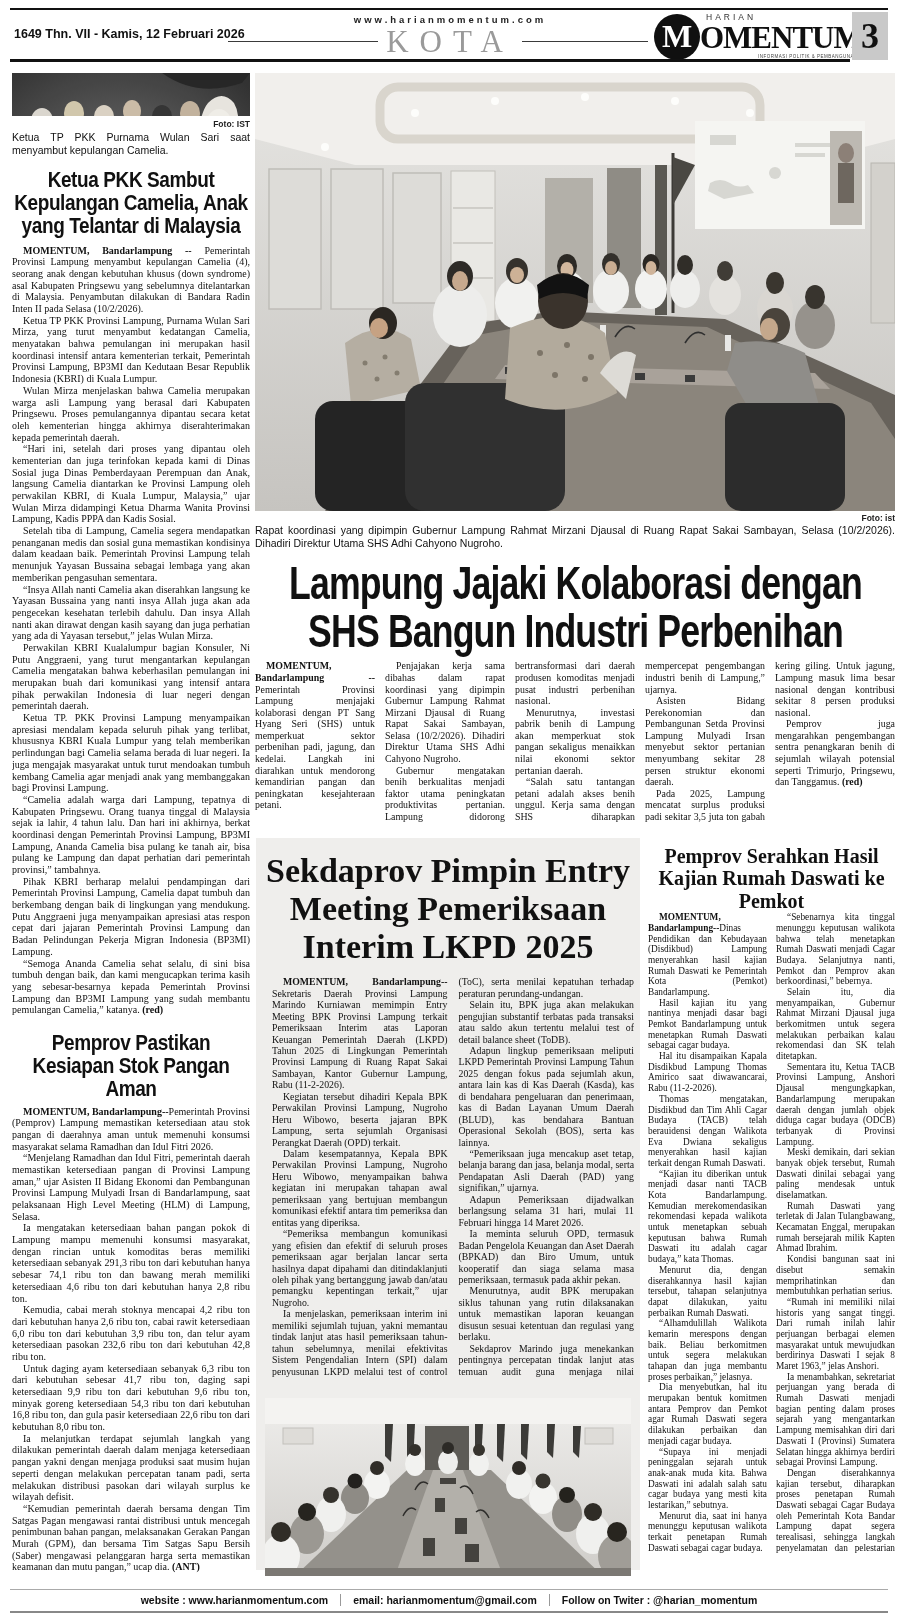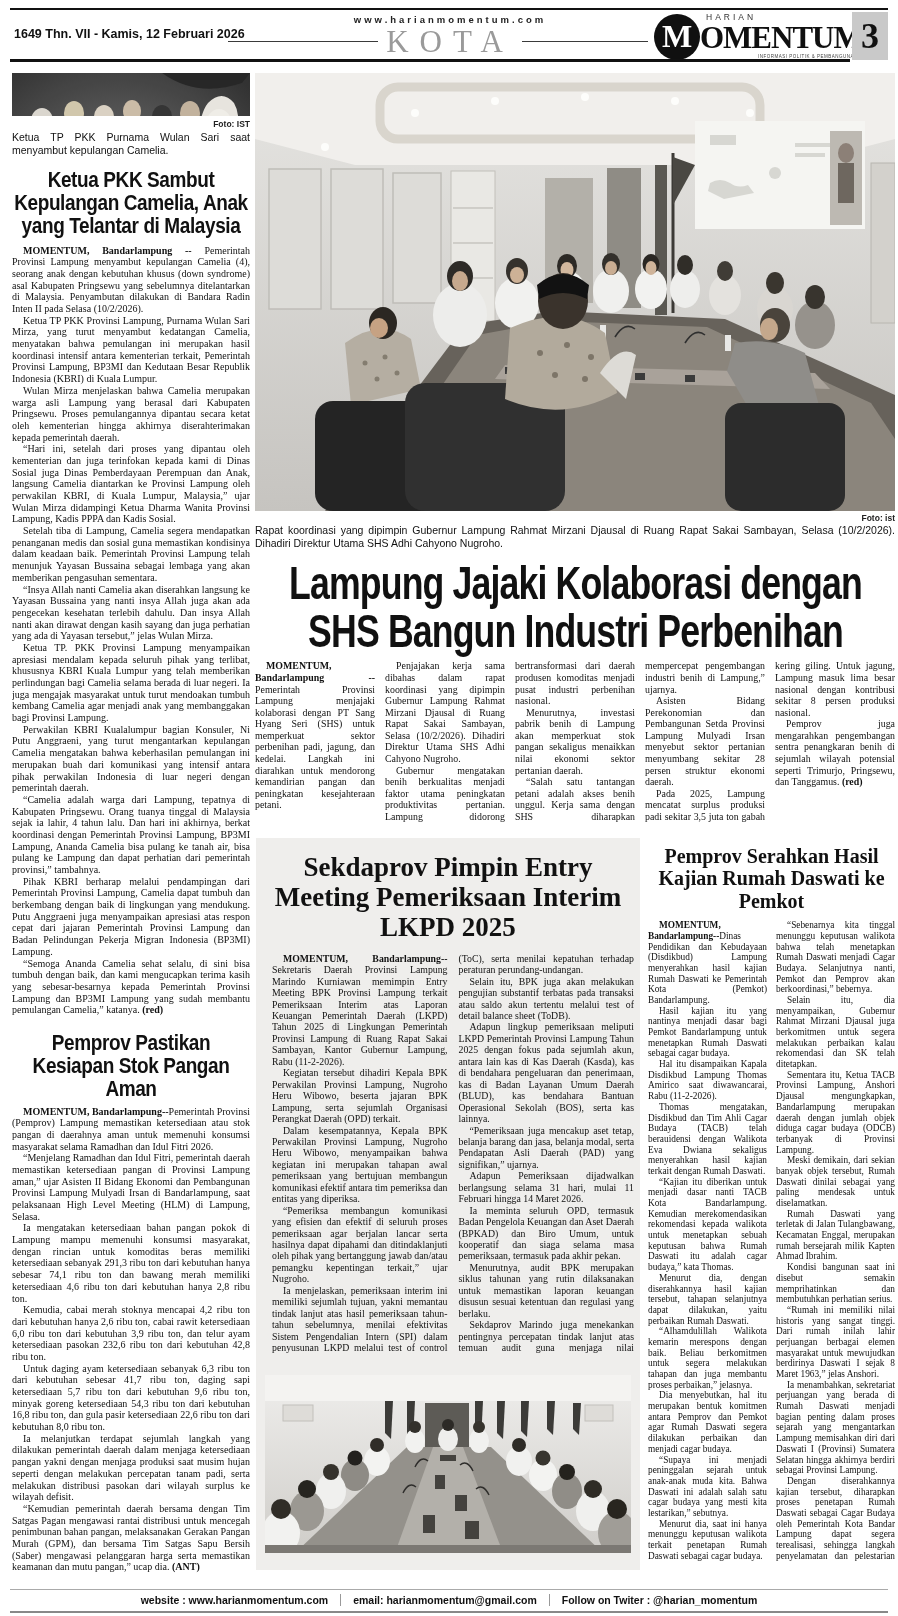--- a/index.html
+++ b/index.html
@@ -115,33 +115,33 @@
     <div class="credit" style="margin-top:3px;">Foto: IST</div>
     <div class="caption" style="margin-top:2px;">Ketua TP PKK Purnama Wulan Sari saat menyambut kepulangan Camelia.</div>
     <div class="headline-sans" style="font-size:19px;margin-top:12px;">Ketua PKK Sambut Kepulangan Camelia, Anak yang Telantar di Malaysia</div>
     <div class="body-text" style="margin-top:14px;">
         <p><b>MOMENTUM, Bandarlampung --</b> Pemerintah Provinsi Lampung menyambut kepulangan Camelia (4), seorang anak dengan kebutuhan khusus (down syndrome) asal Kabupaten Pringsewu yang sebelumnya ditelantarkan di Malaysia. Penyambutan dilakukan di Bandara Radin Inten II pada Selasa (10/2/2026).</p>
         <p>Ketua TP PKK Provinsi Lampung, Purnama Wulan Sari Mirza, yang turut menyambut kedatangan Camelia, menyatakan bahwa pemulangan ini merupakan hasil koordinasi intensif antara kementerian terkait, Pemerintah Provinsi Lampung, BP3MI dan Kedutaan Besar Republik Indonesia (KBRI) di Kuala Lumpur.</p>
         <p>Wulan Mirza menjelaskan bahwa Camelia merupakan warga asli Lampung yang berasal dari Kabupaten Pringsewu. Proses pemulangannya dipantau secara ketat oleh kementerian hingga akhirnya diserahterimakan kepada pemerintah daerah.</p>
         <p>“Hari ini, setelah dari proses yang dipantau oleh kementerian dan juga terinfokan kepada kami di Dinas Sosial juga Dinas Pemberdayaan Perempuan dan Anak, langsung Camelia diantarkan ke Provinsi Lampung oleh perwakilan KBRI, di Kuala Lumpur, Malaysia,” ujar Wulan Mirza didampingi Ketua Dharma Wanita Provinsi Lampung, Kadis PPPA dan Kadis Sosial.</p>
         <p>Setelah tiba di Lampung, Camelia segera mendapatkan penanganan medis dan sosial guna memastikan kondisinya dalam keadaan baik. Pemerintah Provinsi Lampung telah menunjuk Yayasan Bussaina sebagai lembaga yang akan memberikan pengasuhan sementara.</p>
         <p>“Insya Allah nanti Camelia akan diserahkan langsung ke Yayasan Bussaina yang nanti insya Allah juga akan ada pengecekan kesehatan terlebih dahulu. Dan insya Allah nanti akan dirawat dengan kasih sayang dan juga perhatian yang ada di Yayasan tersebut,” jelas Wulan Mirza.</p>
+        <p>Perwakilan KBRI Kualalumpur bagian Konsuler, Ni Putu Anggraeni, yang turut mengantarkan kepulangan Camelia mengatakan bahwa keberhasilan pemulangan ini merupakan buah dari komunikasi yang intensif antara pihak perwakilan Indonesia di luar negeri dengan pemerintah daerah.</p>
         <p>Ketua TP. PKK Provinsi Lampung menyampaikan apresiasi mendalam kepada seluruh pihak yang terlibat, khususnya KBRI Kuala Lumpur yang telah memberikan perlindungan bagi Camelia selama berada di luar negeri. Ia juga mengajak masyarakat untuk turut mendoakan tumbuh kembang Camelia agar menjadi anak yang membanggakan bagi Provinsi Lampung.</p>
-        <p>Perwakilan KBRI Kualalumpur bagian Konsuler, Ni Putu Anggraeni, yang turut mengantarkan kepulangan Camelia mengatakan bahwa keberhasilan pemulangan ini merupakan buah dari komunikasi yang intensif antara pihak perwakilan Indonesia di luar negeri dengan pemerintah daerah.</p>
         <p>“Camelia adalah warga dari Lampung, tepatnya di Kabupaten Pringsewu. Orang tuanya tinggal di Malaysia sejak ia lahir, 4 tahun lalu. Dan hari ini akhirnya, berkat koordinasi dengan Pemerintah Provinsi Lampung, BP3MI Lampung, Ananda Camelia bisa pulang ke tanah air, bisa pulang ke Lampung dan dapat perhatian dari pemerintah provinsi,” tambahnya.</p>
         <p>Pihak KBRI berharap melalui pendampingan dari Pemerintah Provinsi Lampung, Camelia dapat tumbuh dan berkembang dengan baik di lingkungan yang mendukung. Putu Anggraeni juga menyampaikan apresiasi atas respon cepat dari jajaran Pemerintah Provinsi Lampung dan Badan Pelindungan Pekerja Migran Indonesia (BP3MI) Lampung.</p>
         <p>“Semoga Ananda Camelia sehat selalu, di sini bisa tumbuh dengan baik, dan kami mengucapkan terima kasih yang sebesar-besarnya kepada Pemerintah Provinsi Lampung dan BP3MI Lampung yang sudah membantu pemulangan Camelia,” katanya. <b>(red)</b></p>
       </div>
     <div class="headline-sans" style="font-size:19px;margin-top:16px;">Pemprov Pastikan Kesiapan Stok Pangan Aman</div>
     <div class="body-text" style="margin-top:12px;">
         <p><b>MOMENTUM, Bandarlampung--</b>Pemerintah Provinsi (Pemprov) Lampung memastikan ketersediaan atau stok pangan di daerahnya aman untuk memenuhi konsumsi masyarakat selama Ramadhan dan Idul Fitri 2026.</p>
         <p>“Menjelang Ramadhan dan Idul Fitri, pemerintah daerah memastikan ketersediaan pangan di Provinsi Lampung aman,” ujar Asisten II Bidang Ekonomi dan Pembangunan Provinsi Lampung Mulyadi Irsan di Bandarlampung, saat pelaksanaan High Level Meeting (HLM) di Lampung, Selasa.</p>
         <p>Ia mengatakan ketersediaan bahan pangan pokok di Lampung mampu memenuhi konsumsi masyarakat, dengan rincian untuk komoditas beras memiliki ketersediaan sebanyak 291,3 ribu ton dari kebutuhan hanya sebesar 74,1 ribu ton dan bawang merah memiliki ketersediaan 4,6 ribu ton dari kebutuhan hanya 2,8 ribu ton.</p>
         <p>Kemudia, cabai merah stoknya mencapai 4,2 ribu ton dari kebutuhan hanya 2,6 ribu ton, cabai rawit ketersediaan 6,0 ribu ton dari kebutuhan 3,9 ribu ton, dan telur ayam ketersediaan pasokan 232,6 ribu ton dari kebutuhan 42,8 ribu ton.</p>
-        <p>Untuk daging ayam ketersediaan sebanyak 6,3 ribu ton dari kebutuhan sebesar 41,7 ribu ton, daging sapi ketersediaan 5,7 ribu ton dari kebutuhan 9,6 ribu ton, minyak goreng ketersediaan 54,3 ribu ton dari kebutuhan 16,8 ribu ton, dan gula pasir ketersediaan 22,6 ribu ton dari kebutuhan 8,0 ribu ton.</p>
+        <p>Untuk daging ayam ketersediaan sebanyak 6,3 ribu ton dari kebutuhan sebesar 41,7 ribu ton, daging sapi ketersediaan 9,9 ribu ton dari kebutuhan 9,6 ribu ton, minyak goreng ketersediaan 54,3 ribu ton dari kebutuhan 16,8 ribu ton, dan gula pasir ketersediaan 22,6 ribu ton dari kebutuhan 8,0 ribu ton.</p>
         <p>Ia melanjutkan terdapat sejumlah langkah yang dilakukan pemerintah daerah dalam menjaga ketersediaan pangan yakni dengan menjaga produksi saat musim hujan seperti dengan melakukan percepatan tanam padi, serta melakukan distribusi pasokan dari wilayah surplus ke wilayah defisit.</p>
         <p>“Kemudian pemerintah daerah bersama dengan Tim Satgas Pagan mengawasi rantai distribusi untuk mencegah penimbunan bahan pangan, melaksanakan Gerakan Pangan Murah (GPM), dan bersama Tim Satgas Sapu Bersih (Saber) mengawasi pelanggaran harga serta memastikan keamanan dan mutu pangan,” ucap dia. <b>(ANT)</b></p>
       </div>
   </div>
 
   <div class="abs" style="left:255px;top:73px;width:640px;height:766px;overflow:hidden;">
     <div class="photo" style="width:640px;height:438px;">
       <svg width="640" height="438" viewBox="0 0 640 438" preserveAspectRatio="none">
         <defs>
             <linearGradient id="g2" x1="0" y1="0" x2="0" y2="1">
@@ -272,21 +272,21 @@
         <p>Gubernur mengatakan benih berkualitas menjadi faktor utama peningkatan produktivitas pertanian. Lampung didorong bertransformasi dari daerah produsen komoditas menjadi pusat industri perbenihan nasional.</p>
         <p>Menurutnya, investasi pabrik benih di Lampung akan memperkuat stok pangan sekaligus menaikkan nilai ekonomi sektor pertanian daerah.</p>
         <p>“Salah satu tantangan petani adalah akses benih unggul. Kerja sama dengan SHS diharapkan mempercepat pengembangan industri benih di Lampung,” ujarnya.</p>
         <p>Asisten Bidang Perekonomian dan Pembangunan Setda Provinsi Lampung Mulyadi Irsan menyebut sektor pertanian menyumbang sekitar 28 persen struktur ekonomi daerah.</p>
         <p>Pada 2025, Lampung mencatat surplus produksi padi sekitar 3,5 juta ton gabah kering giling. Untuk jagung, Lampung masuk lima besar nasional dengan kontribusi sekitar 8 persen produksi nasional.</p>
         <p>Pemprov juga mengarahkan pengembangan sentra penangkaran benih di sejumlah wilayah potensial seperti Trimurjo, Pringsewu, dan Tanggamus. <b>(red)</b></p>
       </div>
   </div>
 
   <div class="abs mid-panel" style="left:256px;top:838px;width:384px;height:732px;">
-    <div class="headline-serif" style="font-size:27px;margin:14px 10px 1px 10px;">Sekdaprov Pimpin Entry Meeting Pemeriksaan Interim LKPD 2025</div>
+    <div class="headline-serif" style="font-size:34px;margin:14px 10px 1px 10px;">Sekdaprov Pimpin Entry Meeting Pemeriksaan Interim LKPD 2025</div>
     <div class="body-text cols-2m" style="margin:10px 6px 0 16px;">
         <p><b>MOMENTUM, Bandarlampung--</b>Sekretaris Daerah Provinsi Lampung Marindo Kurniawan memimpin Entry Meeting BPK Provinsi Lampung terkait Pemeriksaan Interim atas Laporan Keuangan Pemerintah Daerah (LKPD) Tahun 2025 di Lingkungan Pemerintah Provinsi Lampung di Ruang Rapat Sakai Sambayan, Kantor Gubernur Lampung, Rabu (11-2-2026).</p>
         <p>Kegiatan tersebut dihadiri Kepala BPK Perwakilan Provinsi Lampung, Nugroho Heru Wibowo, beserta jajaran BPK Lampung, serta sejumlah Organisasi Perangkat Daerah (OPD) terkait.</p>
         <p>Dalam kesempatannya, Kepala BPK Perwakilan Provinsi Lampung, Nugroho Heru Wibowo, menyampaikan bahwa kegiatan ini merupakan tahapan awal pemeriksaan yang bertujuan membangun komunikasi efektif antara tim pemeriksa dan entitas yang diperiksa.</p>
         <p>“Pemeriksa membangun komunikasi yang efisien dan efektif di seluruh proses pemeriksaan agar berjalan lancar serta hasilnya dapat dipahami dan ditindaklanjuti oleh pihak yang bertanggung jawab dan/atau pemangku kepentingan terkait,” ujar Nugroho.</p>
         <p>Ia menjelaskan, pemeriksaan interim ini memiliki sejumlah tujuan, yakni memantau tindak lanjut atas hasil pemeriksaan tahun-tahun sebelumnya, menilai efektivitas Sistem Pengendalian Intern (SPI) dalam penyusunan LKPD melalui test of control (ToC), serta menilai kepatuhan terhadap peraturan perundang-undangan.</p>
         <p>Selain itu, BPK juga akan melakukan pengujian substantif terbatas pada transaksi atau saldo akun tertentu melalui test of detail balance sheet (ToDB).</p>
         <p>Adapun lingkup pemeriksaan meliputi LKPD Pemerintah Provinsi Lampung Tahun 2025 dengan fokus pada sejumlah akun, antara lain kas di Kas Daerah (Kasda), kas di bendahara pengeluaran dan penerimaan, kas di Badan Layanan Umum Daerah (BLUD), kas bendahara Bantuan Operasional Sekolah (BOS), serta kas lainnya.</p>
         <p>“Pemeriksaan juga mencakup aset tetap, belanja barang dan jasa, belanja modal, serta Pendapatan Asli Daerah (PAD) yang signifikan,” ujarnya.</p>
         <p>Adapun Pemeriksaan dijadwalkan berlangsung selama 31 hari, mulai 11 Februari hingga 14 Maret 2026.</p>
@@ -361,21 +361,21 @@
           <ellipse cx="352" cy="158" rx="19" ry="22" fill="#a09d97"></ellipse>
             <circle cx="352" cy="134" r="10" fill="#28251f"></circle>
         </g>
         <rect x="0" y="170" width="366" height="8" fill="#7b7873"></rect>
       </svg>
     </div>
   </div>
 
   <div class="abs" style="left:648px;top:845px;width:247px;height:730px;overflow:hidden;">
     <div class="headline-serif" style="font-size:20px;">Pemprov Serahkan Hasil Kajian Rumah Daswati ke Pemkot</div>
-    <div class="body-text cols-2r" style="margin-top:8px;">
+    <div class="body-text cols-2r" style="margin-top:0;">
         <p><b>MOMENTUM, Bandarlampung--</b>Dinas Pendidikan dan Kebudayaan (Disdikbud) Lampung menyerahkan hasil kajian Rumah Daswati ke Pemerintah Kota (Pemkot) Bandarlampung.</p>
         <p>Hasil kajian itu yang nantinya menjadi dasar bagi Pemkot Bandarlampung untuk menetapkan Rumah Daswati sebagai cagar budaya.</p>
         <p>Hal itu disampaikan Kapala Disdikbud Lampung Thomas Amirico saat diwawancarai, Rabu (11-2-2026).</p>
         <p>Thomas mengatakan, Disdikbud dan Tim Ahli Cagar Budaya (TACB) telah berauidensi dengan Walikota Eva Dwiana sekaligus menyerahkan hasil kajian terkait dengan Rumah Daswati.</p>
         <p>“Kajian itu diberikan untuk menjadi dasar nanti TACB Kota Bandarlampung. Kemudian merekomendasikan rekomendasi kepada walikota untuk menetapkan sebuah keputusan bahwa Rumah Daswati itu adalah cagar budaya,” kata Thomas.</p>
         <p>Menurut dia, dengan diserahkannya hasil kajian tersebut, tahapan selanjutnya dapat dilakukan, yaitu perbaikan Rumah Daswati.</p>
         <p>“Alhamdulillah Walikota kemarin merespons dengan baik. Beliau berkomitmen untuk segera melakukan tahapan dan juga membantu proses perbaikan,” jelasnya.</p>
         <p>Dia menyebutkan, hal itu merupakan bentuk komitmen antara Pemprov dan Pemkot agar Rumah Daswati segera dilakukan perbaikan dan menjadi cagar budaya.</p>
         <p>“Supaya ini menjadi peninggalan sejarah untuk anak-anak muda kita. Bahwa Daswati ini adalah salah satu cagar budaya yang mesti kita lestarikan,” sebutnya.</p>
         <p>Menurut dia, saat ini hanya menunggu keputusan walikota terkait penetapan Rumah Daswati sebagai cagar budaya.</p>

